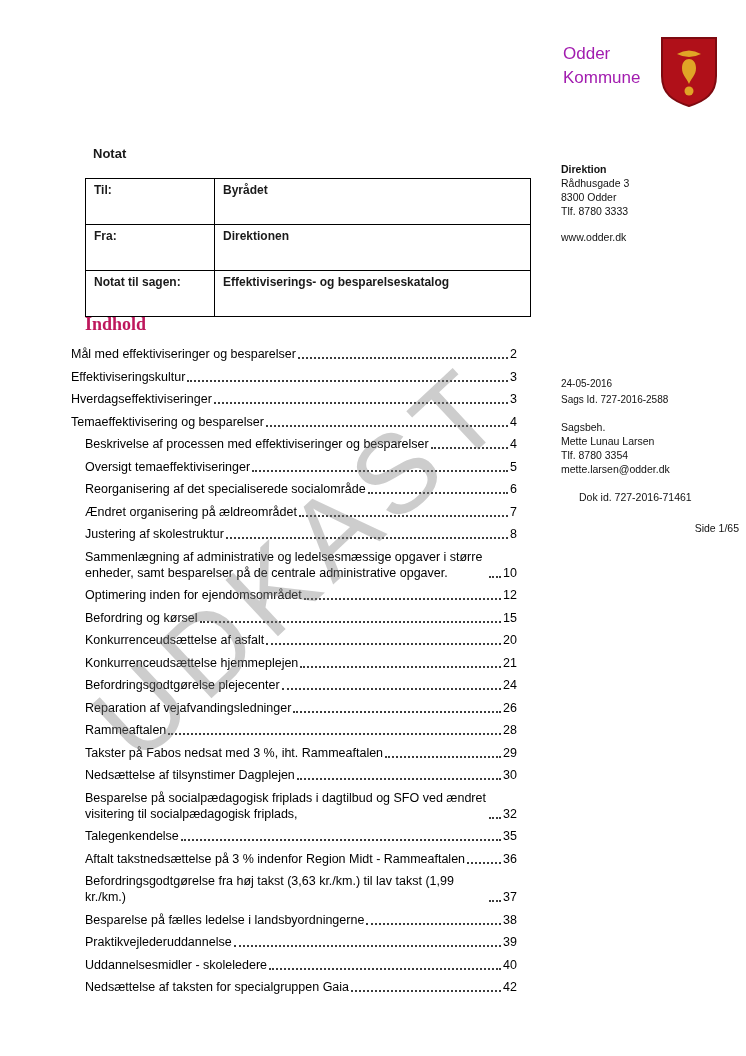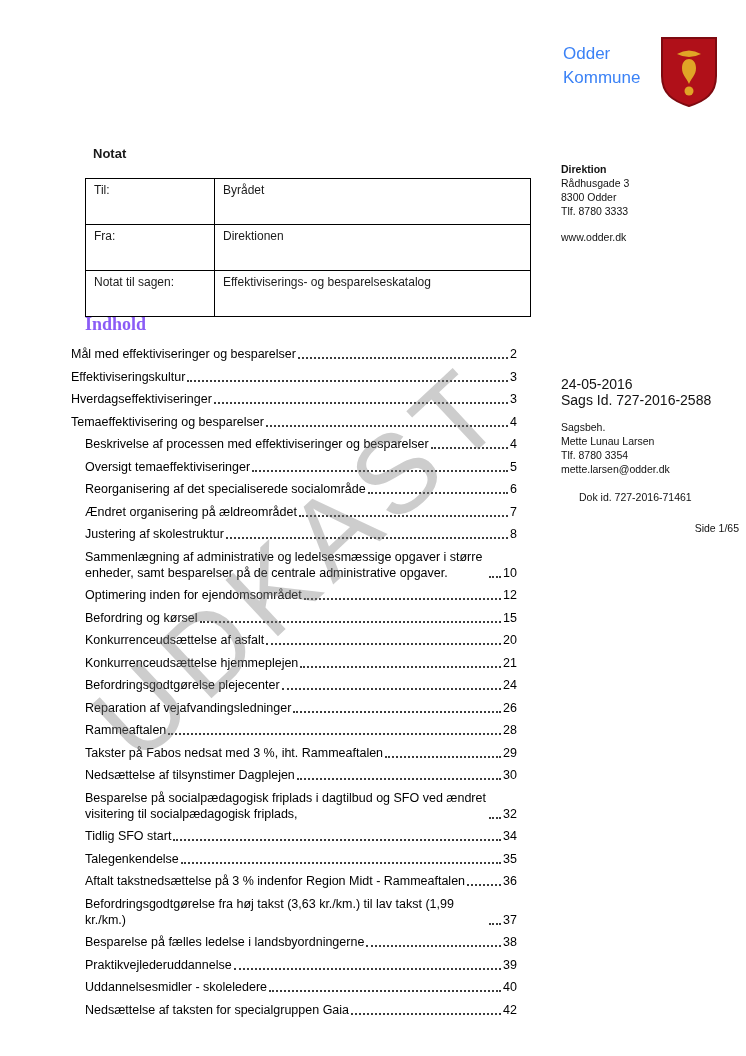--- a/index.html
+++ b/index.html
@@ -3,43 +3,43 @@
 <meta charset="utf-8">
 <style>
   html,body{margin:0;padding:0;}
   body{
     width:746px;height:1056px;background:#ffffff;
     font-family:"Liberation Sans", sans-serif;color:#1a1a1a;
   }
   .page{position:relative;width:746px;height:1056px;overflow:hidden;background:#fff;}
 
   
-  .logo-text{position:absolute;left:563px;top:42px;font-size:17px;line-height:24px;color:#3b82f6;}
+  .logo-text{position:absolute;left:563px;top:42px;font-size:17px;line-height:24px;color:#a21caf;}
   .logo-shield{position:absolute;left:660px;top:36px;width:58px;height:72px;}
 
   
   .notat-title{position:absolute;left:93px;top:146px;font-size:13px;font-weight:bold;}
-  .notat-table{position:absolute;left:85px;top:178px;width:446px;border-collapse:collapse;font-size:12px;}
+  .notat-table{position:absolute;left:85px;top:178px;width:446px;border-collapse:collapse;font-size:12px;font-weight:bold;}
   .notat-table td{border:1px solid #000;vertical-align:top;padding:4px 8px;height:37px;}
   .notat-table td.cell-label{width:112px;}
 
   
   .sb{position:absolute;left:561px;width:178px;font-size:10.5px;line-height:14px;color:#111;margin-top:16px;}
   .sb .bold{font-weight:bold;}
   .sb-contact{top:146px;}
   .sb-web{top:214px;}
   .sb-web a{color:#111;cursor:pointer;}
-  .sb-date{top:360px;font-size:14px;line-height:16px;}
+  .sb-date{top:360px;font-size:10px;line-height:16px;}
   .sb-sagsbeh{top:404px;}
   .sb-dokid{top:474px;padding-left:18px;}
   .sb-side{top:505px;text-align:right;}
 
   
   .toc-heading{position:absolute;left:85px;top:314px;font-family:"Liberation Serif", serif;
-    font-size:18px;font-weight:bold;color:#8b5cf6;}
+    font-size:18px;font-weight:bold;color:#be185d;}
   .toc-list{position:absolute;left:71px;top:346px;width:446px;}
   .toc-entry{display:flex;align-items:flex-end;margin-bottom:6.5px;font-size:12.5px;line-height:16px;color:#000;}
   .toc-entry.indent{padding-left:14px;}
   .toc-text{flex:0 1 auto;}
   .toc-leader{flex:1 1 auto;min-width:12px;border-bottom:2px dotted #3c3c3c;margin:0 2px;position:relative;top:-3px;}
   .toc-page{flex:0 0 auto;}
 
   
   .watermark{
     position:absolute;left:300px;top:563px;
@@ -225,25 +225,20 @@
       <span class="toc-leader"></span>
       <span class="toc-page">30</span>
     </div>
 
     <div class="toc-entry indent">
       <span class="toc-text">Besparelse på socialpædagogisk friplads i dagtilbud og SFO ved ændret visitering til socialpædagogisk friplads,</span>
       <span class="toc-leader"></span>
       <span class="toc-page">32</span>
     </div>
 
-    <div class="toc-entry indent">
-      <span class="toc-text">Tidlig SFO start</span>
-      <span class="toc-leader"></span>
-      <span class="toc-page">34</span>
-    </div>
 
     <div class="toc-entry indent">
       <span class="toc-text">Talegenkendelse</span>
       <span class="toc-leader"></span>
       <span class="toc-page">35</span>
     </div>
 
     <div class="toc-entry indent">
       <span class="toc-text">Aftalt takstnedsættelse på 3 % indenfor Region Midt - Rammeaftalen</span>
       <span class="toc-leader"></span>

